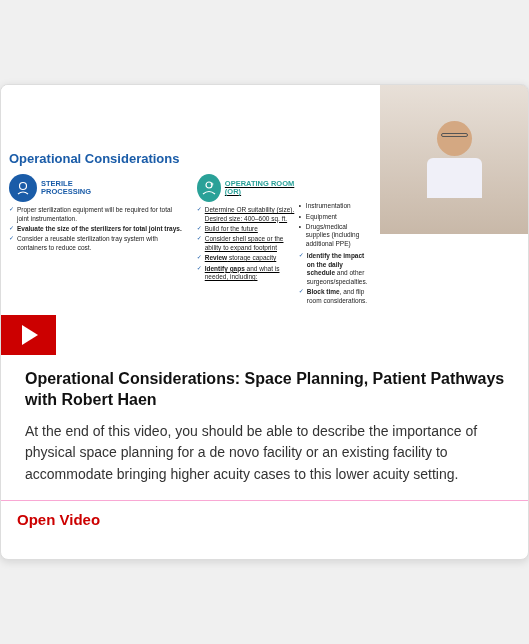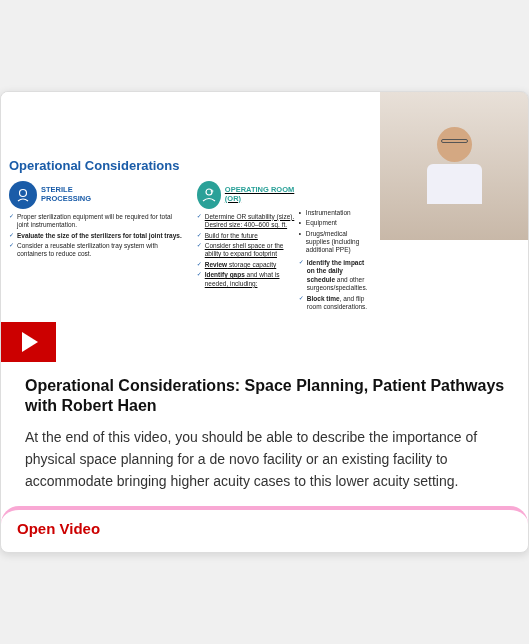--- a/index.html
+++ b/index.html
@@ -197,23 +197,22 @@
       line-height: 1.3;
       margin-bottom: 10px;
     }
     .video-description {
       font-size: 14px;
       color: #333;
       line-height: 1.55;
       margin-bottom: 14px;
     }
     .card-footer {
-      padding: 10px 16px 14px 16px;
-      border-top: 4px solid #f9a8d4;
-      border-radius: 18px;
+      padding: 10px 16px 30px 16px;
+      border-top: 1px solid #f9a8d4;
     }
     .open-video-link {
       font-size: 15px;
       font-weight: bold;
       color: #cc0000;
       text-decoration: none;
       cursor: pointer;
     }
     .slide-right-col {
       display: flex;

